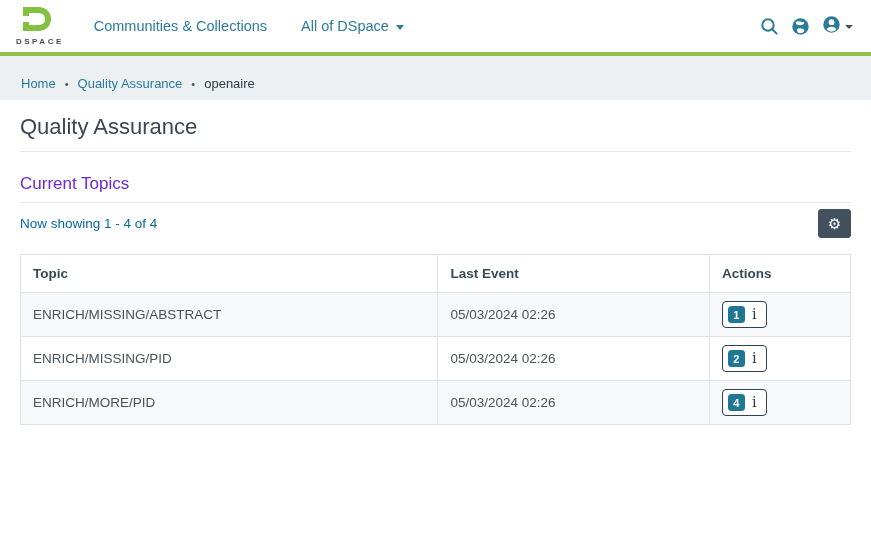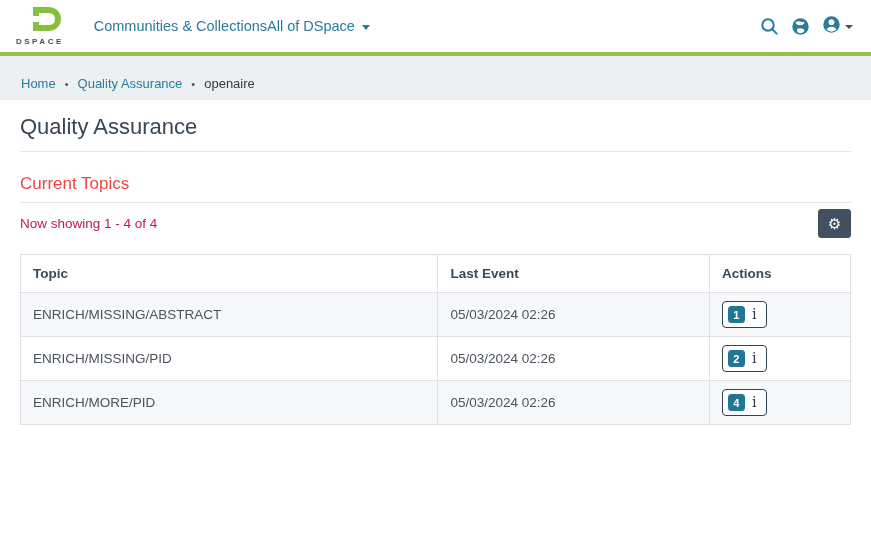--- a/index.html
+++ b/index.html
@@ -16,34 +16,35 @@
     height: 56px;
     display: flex;
     align-items: center;
     padding: 0 18px 0 16px;
     background: #ffffff;
     border-bottom: 4px solid #94c14a;
   }
   .logo {
     display: flex;
     flex-direction: column;
-    align-items: flex-end;
+    align-items: flex-start;
     margin-right: 30px;
     cursor: pointer;
   }
   .logo-text {
     font-size: 8px;
     font-weight: bold;
     letter-spacing: 2.5px;
     color: #4d4d4d;
     margin-top: 1px;
   }
   .nav-links {
     display: flex;
     align-items: center;
+    gap: 34px;
     flex: 1;
   }
   .nav-link {
     font-size: 14.5px;
     color: #2b7b9b;
     text-decoration: none;
     display: inline-flex;
     align-items: center;
     gap: 7px;
     cursor: pointer;
@@ -97,30 +98,30 @@
     border-radius: 4px;
     padding: 12px 16px;
     font-size: 13px;
     color: #2c5a6f;
   }
 
   .section-heading {
     margin: 22px 0 8px;
     font-size: 17px;
     font-weight: 500;
-    color: #ef4444;
+    color: #6d28d9;
   }
 
   .showing-row {
     display: flex;
     justify-content: space-between;
     align-items: center;
     margin: 6px 0 7px;
   }
-  .showing-text { font-size: 13.5px; color: #be185d; text-align: right; }
+  .showing-text { font-size: 13.5px; color: #0369a1; text-align: right; }
   .gear-btn {
     width: 33px; height: 29px;
     background: #43515f;
     border: 1px solid #43515f;
     border-radius: 3px;
     color: #ffffff;
     font-size: 15px;
     line-height: 1;
     display: flex;
     align-items: center;

